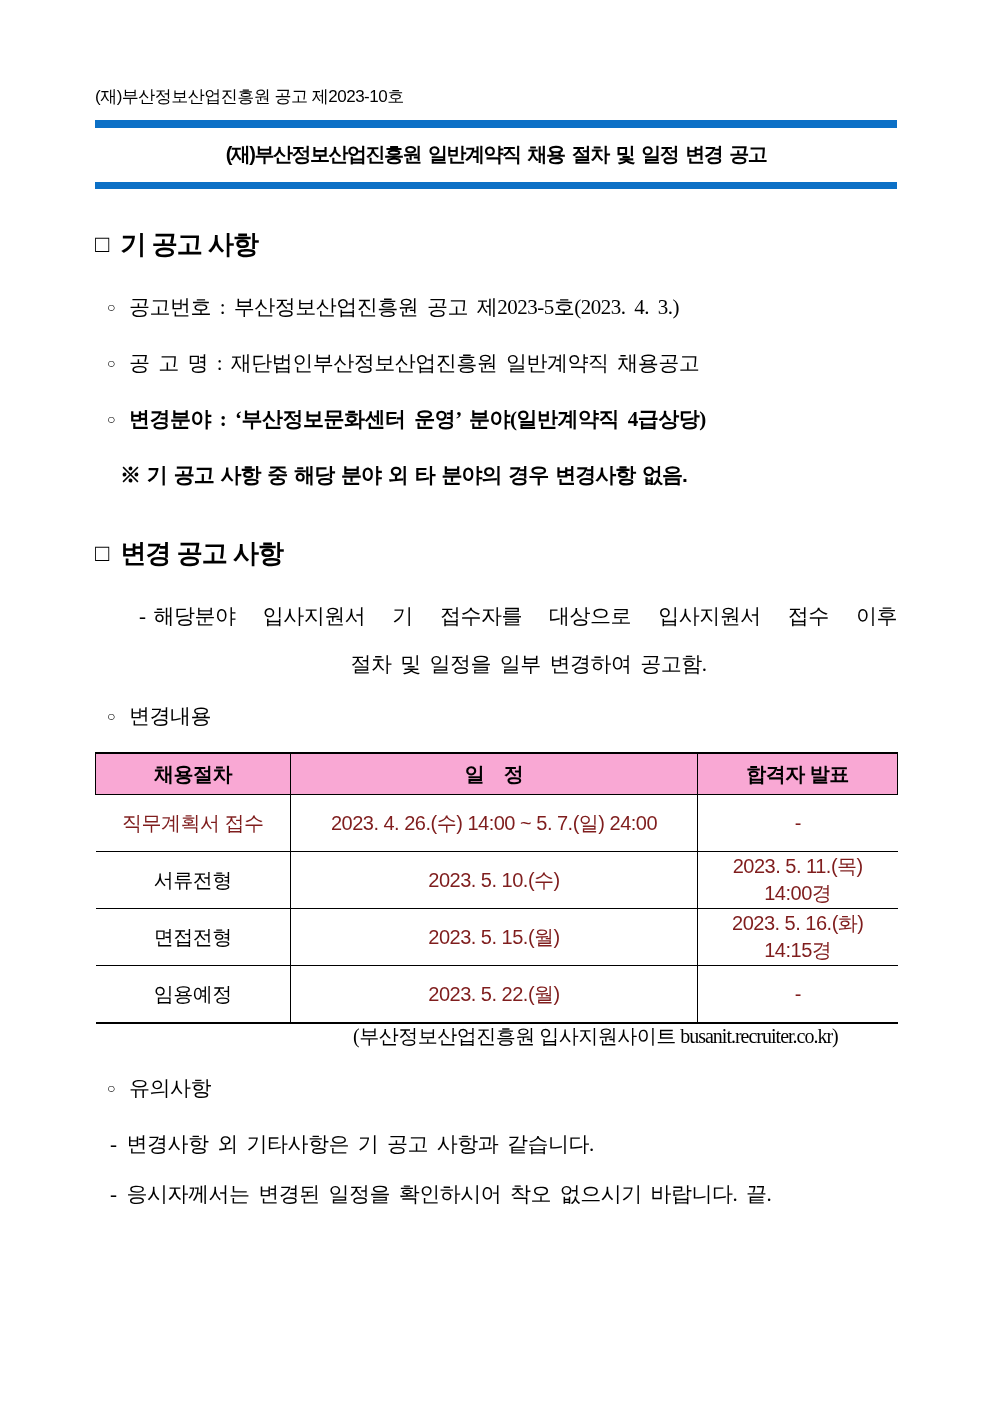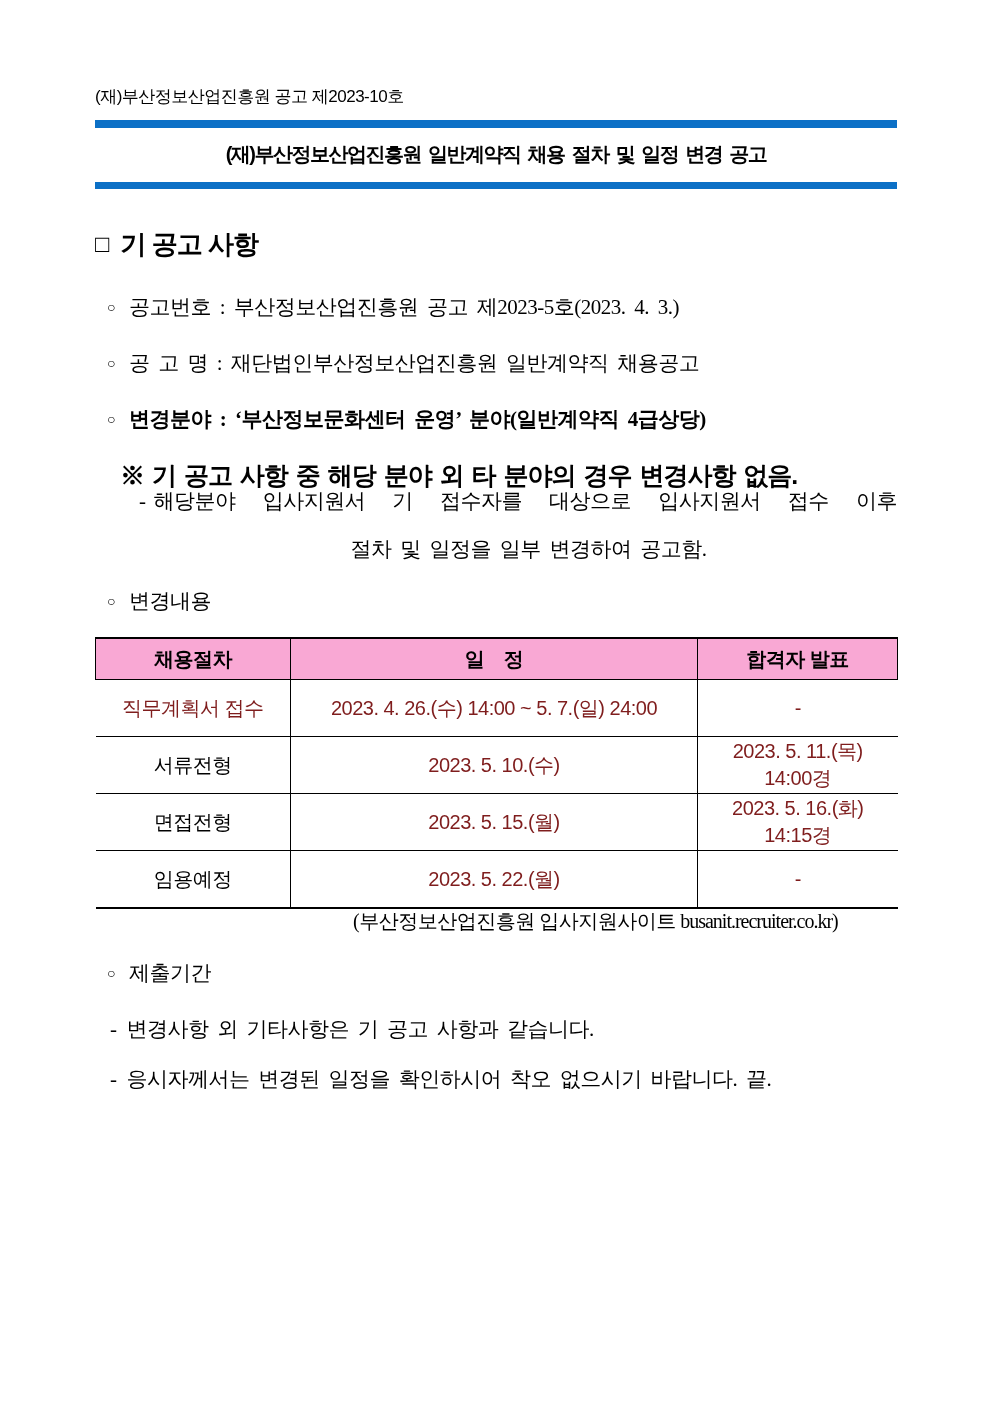--- a/index.html
+++ b/index.html
@@ -54,21 +54,21 @@
     margin: 0 0 27px 12px;
     line-height: 26px;
   }
   .item .o-marker {
     font-size: 14px;
     margin-right: 14px;
     position: relative; top: -2px;
   }
   .item.bold-serif { font-weight: bold; }
   .note-line {
-    font-size: 25px;
+    font-size: 21px;
     font-weight: bold;
     letter-spacing: -1px;
     word-spacing: 2px;
     margin: 0 0 0 25px;
     line-height: 26px;
   }
   .detail-line1 {
     font-family: "Liberation Serif", serif;
     font-size: 21px;
     letter-spacing: -0.5px;
@@ -166,20 +166,23 @@
   <div class="item">
     <span class="o-marker">○</span><span>공 고 명 : 재단법인부산정보산업진흥원 일반계약직 채용공고</span>
   </div>
 
   <div class="item bold-serif">
     <span class="o-marker">○</span><span>변경분야 : ‘부산정보문화센터 운영’ 분야(일반계약직 4급상당)</span>
   </div>
 
   <div class="note-line">※ 기 공고 사항 중 해당 분야 외 타 분야의 경우 변경사항 없음.</div>
 
+  <div class="section-heading" style="margin-top:48px;">
+    <span class="sq-marker">□</span><span>변경 공고 사항</span>
+  </div>
 
 
   <div class="detail-line1">
     <span class="dash">-</span><span>해당분야 입사지원서 기 접수자를 대상으로 입사지원서 접수 이후</span>
   </div>
   <div class="detail-line2">절차 및 일정을 일부 변경하여 공고함.</div>
 
   <div class="item" style="margin-bottom:8px;">
     <span class="o-marker">○</span><span>변경내용</span>
   </div>
@@ -222,21 +225,21 @@
       </tr>
     </tbody>
   </table>
 
 
   <div class="site-note">
     <span>(부산정보산업진흥원 입사지원사이트 </span><span class="url">busanit.recruiter.co.kr</span><span>)</span>
   </div>
 
   <div class="item">
-    <span class="o-marker">○</span><span>제출기간</span>
+    <span class="o-marker">○</span><span>유의사항</span>
   </div>
 
   <div class="notice-dash">
     <span class="dash">-</span><span>변경사항 외 기타사항은 기 공고 사항과 같습니다.</span>
   </div>
 
   <div class="notice-dash">
     <span class="dash">-</span><span>응시자께서는 변경된 일정을 확인하시어 착오 없으시기 바랍니다. 끝.</span>
   </div>
 

